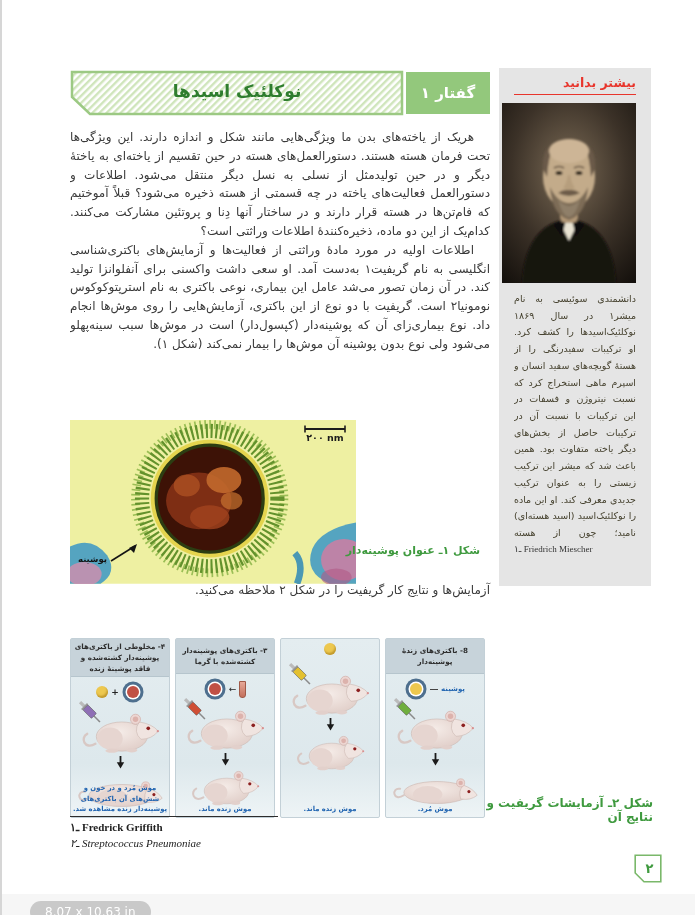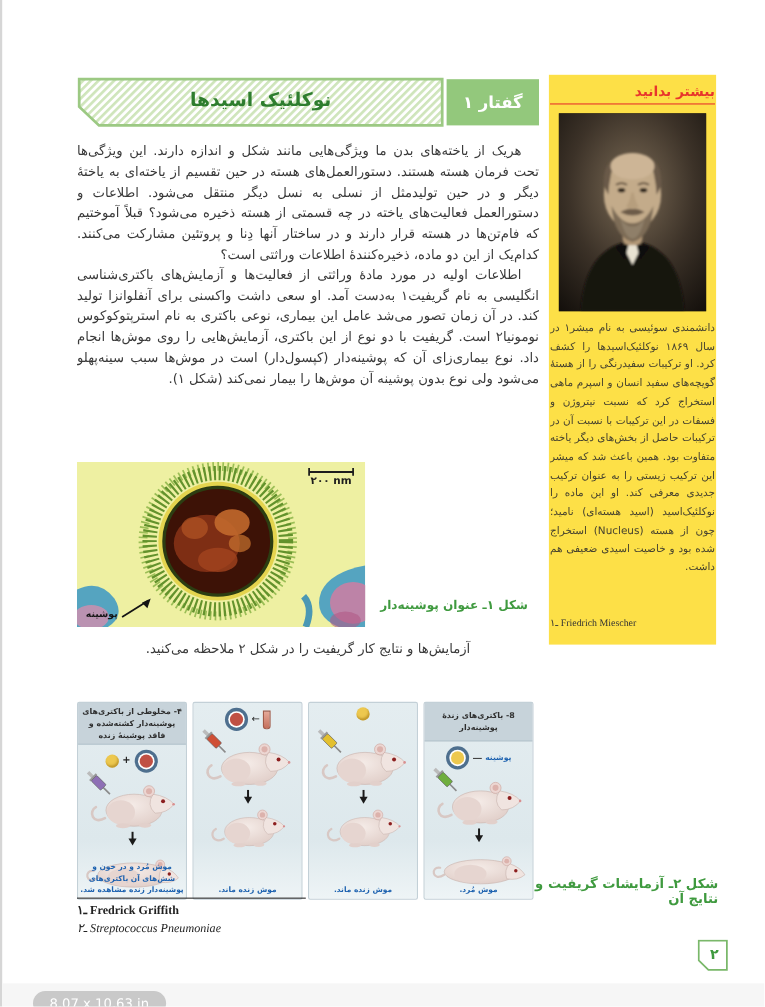--- a/index.html
+++ b/index.html
@@ -24,32 +24,32 @@
   }
 
   
   .column{
     position:absolute;left:68px;top:128px;width:420px;height:292px;overflow:hidden;
     direction:rtl;text-align:justify;color:#3a3a3a;font-size:12px;line-height:18.8px;
   }
   .column p{margin:0;text-indent:16px;}
 
   
-  .fig1{position:absolute;left:68px;top:420px;width:262px;height:150px;margin:0;}
+  .fig1{position:absolute;left:68px;top:420px;width:286px;height:150px;margin:0;}
   .fig1 > svg{position:absolute;inset:0;}
   .scale-overlay{position:absolute;top:5px;right:10px;display:flex;flex-direction:column;align-items:center;}
   .scale-overlay .lbl{font-size:9.5px;font-weight:bold;color:#1c1c1c;margin-top:-1px;}
   .capsule-overlay{position:absolute;left:8px;bottom:6px;display:flex;align-items:flex-end;}
   .capsule-overlay .lbl{font-size:8.5px;color:#141414;font-weight:bold;}
   .fig1-caption{
     position:absolute;top:544px;right:215px;width:180px;direction:rtl;text-align:right;
     color:#3f9a3f;font-size:11px;font-weight:bold;
   }
   .between{
-    position:absolute;left:68px;top:583px;width:420px;direction:rtl;text-align:center;
+    position:absolute;left:68px;top:583px;width:420px;direction:rtl;text-align:right;
     color:#3a3a3a;font-size:12px;margin:0;
   }
 
   
   .panels{
     position:absolute;left:68px;top:628px;width:415px;height:180px;
     display:flex;gap:5px;direction:rtl;
   }
   .panel{width:100px;height:180px;background:linear-gradient(#e4edf0,#dde8ec 70%,#eef4f6);
     border:1px solid #c3d0d7;border-radius:2px;box-sizing:border-box;display:flex;flex-direction:column;margin-top:10px;}
@@ -91,30 +91,30 @@
     color:#3f9a3f;font-size:12px;font-weight:bold;
   }
   .pageno{position:absolute;left:632px;top:854px;width:28px;height:29px;}
   .pageno svg{position:absolute;inset:0;}
   .pageno span{position:absolute;inset:0;display:flex;align-items:center;justify-content:center;
     color:#3f9a3f;font-size:13px;font-weight:bold;padding-left:3px;}
 
   
   .sidebar{
     position:absolute;left:497px;top:68px;width:152px;height:518px;
-    background:#fde047;box-sizing:border-box;padding:7px 1px;direction:rtl;
+    background:#e5e5e5;box-sizing:border-box;padding:7px 15px;direction:rtl;
   }
   .sb-head{color:#e8352c;font-weight:bold;font-size:12.5px;text-align:right;}
   .sb-rule{border:none;border-top:1.6px solid #e8352c;margin:4px 0 8px 0;}
   .portrait{width:134px;height:180px;margin:0 auto;background:#141008;}
   .sb-body{
     margin:8px 0 0 0;font-size:9.5px;line-height:1.76;text-align:justify;
     color:#46422f;height:248px;overflow:hidden;
   }
-  .sb-foot{margin-top:22px;direction:ltr;font-size:9px;color:#333;font-family:"Liberation Serif",serif;}
+  .sb-foot{margin-top:5px;direction:ltr;font-size:9px;color:#333;font-family:"Liberation Serif",serif;}
 
   
   .bottombar{position:absolute;left:-2px;right:0;top:894px;height:37px;background:#f6f6f6;}
   .bottombar .edge{position:absolute;left:0;right:0;bottom:0;height:6px;background:#dcdcdc;}
   .size-pill{
     position:absolute;left:30px;top:7px;background:#c9c9c9;color:#ffffff;
     font-size:12px;padding:4px 15px;border-radius:12px;font-family:"DejaVu Sans",sans-serif;
   }
 </style>
 </head>
@@ -304,20 +304,21 @@
             <use href="#arrow-down"></use>
           </svg>
         <svg class="m2" viewBox="0 0 90 50">
             <use href="#mouse-alive"></use>
           </svg>
         <div class="result">موش زنده ماند.</div>
       </div>
     </section>
 
     <section class="panel">
+      <header class="p-head">۳- باکتری‌های پوشینه‌دار کشته‌شده با گرما</header>
       <div class="p-body">
         <div class="icon-row">
           <span class="tube"></span>
           <span class="left-arrow">←</span>
           <span class="bact b-red capsuled"></span>
         </div>
         <svg class="syr s-red" viewBox="0 0 32 32">
             <use href="#syringe"></use>
           </svg>
         <svg class="m1" viewBox="0 0 90 50">

